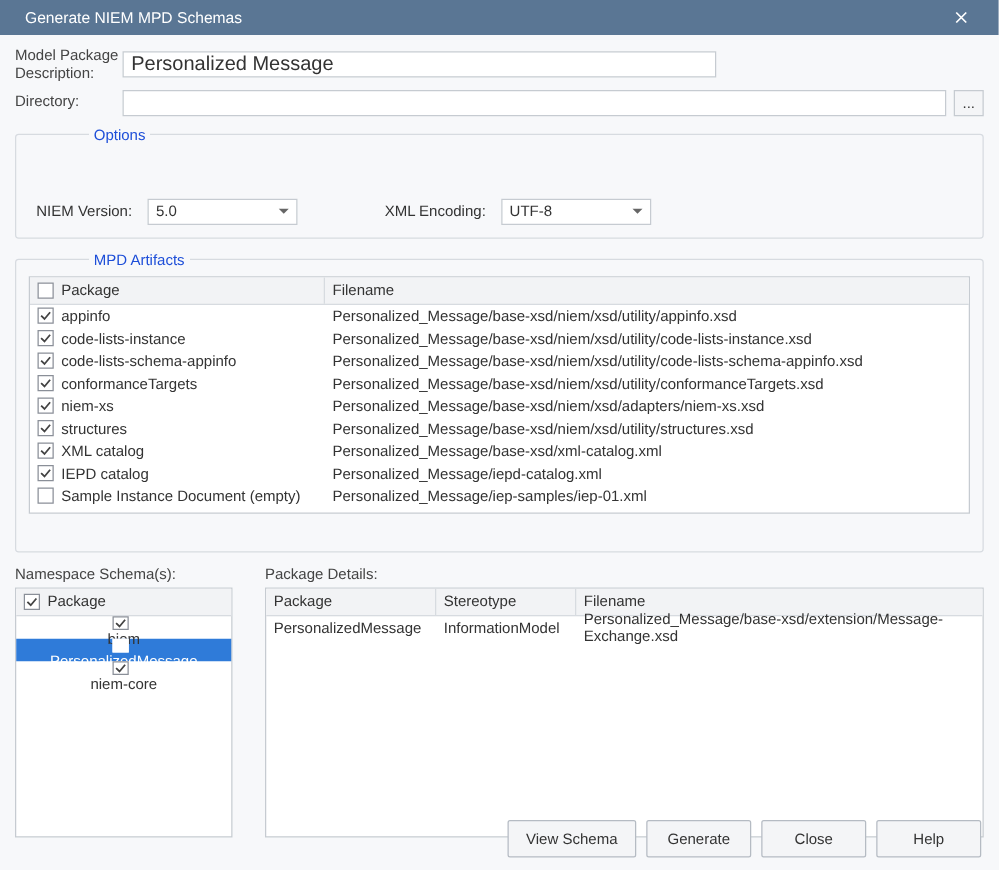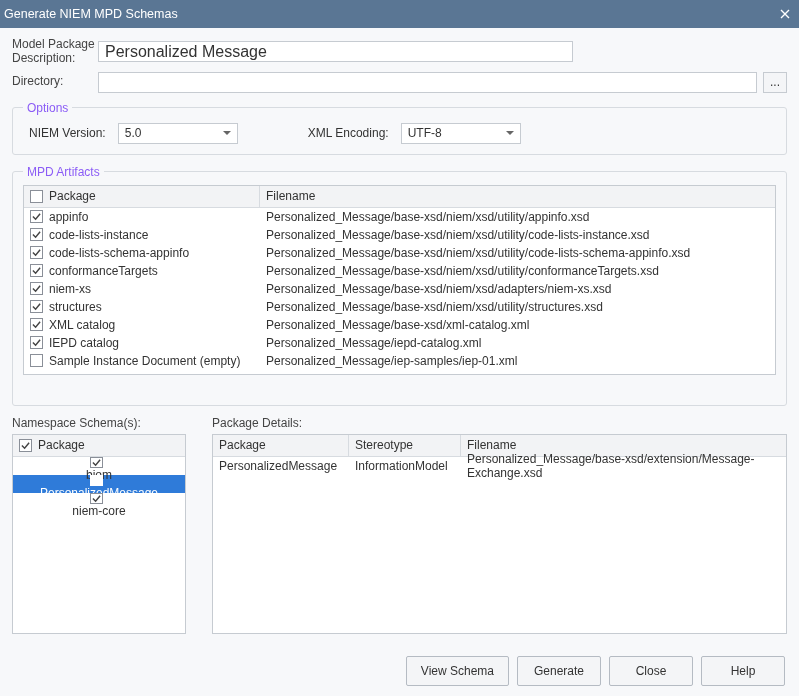--- a/index.html
+++ b/index.html
@@ -12,21 +12,21 @@
     width: 799px;
     height: 696px;
     overflow: hidden;
   }
   .titlebar {
     background: #5a7694;
     color: #fff;
     height: 28px;
     display: flex;
     align-items: center;
-    padding: 0 4px;
+    padding: 0 20px;
     justify-content: space-between;
   }
   .titlebar .title { font-size: 12.5px; }
   .titlebar .close {
     width: 20px; height: 20px;
     display: flex; align-items: center; justify-content: center;
     cursor: pointer;
   }
   .content {
     padding: 10px 12px 6px 12px;
@@ -60,29 +60,31 @@
     display: flex; align-items: center; justify-content: center;
   }
   fieldset {
     border: 1px solid #d7dbe0;
     border-radius: 3px;
     margin: 8px 0 10px 0;
     padding: 6px 10px 10px 10px;
   }
   legend {
     padding: 0 4px;
-    color: #8b5cf6;
+    color: #1d4ed8;
     font-size: 12px;
+    margin-left: 48px;
   }
   .options-inner {
     display: flex;
     gap: 70px;
     align-items: center;
     padding-left: 6px;
     padding-top: 2px;
+    margin-top: 36px;
   }
   .combo {
     display: inline-flex;
     align-items: center;
     border: 1px solid #c6cbd1;
     background: #fff;
     height: 21px;
     width: 120px;
     padding: 0 6px;
     justify-content: space-between;

